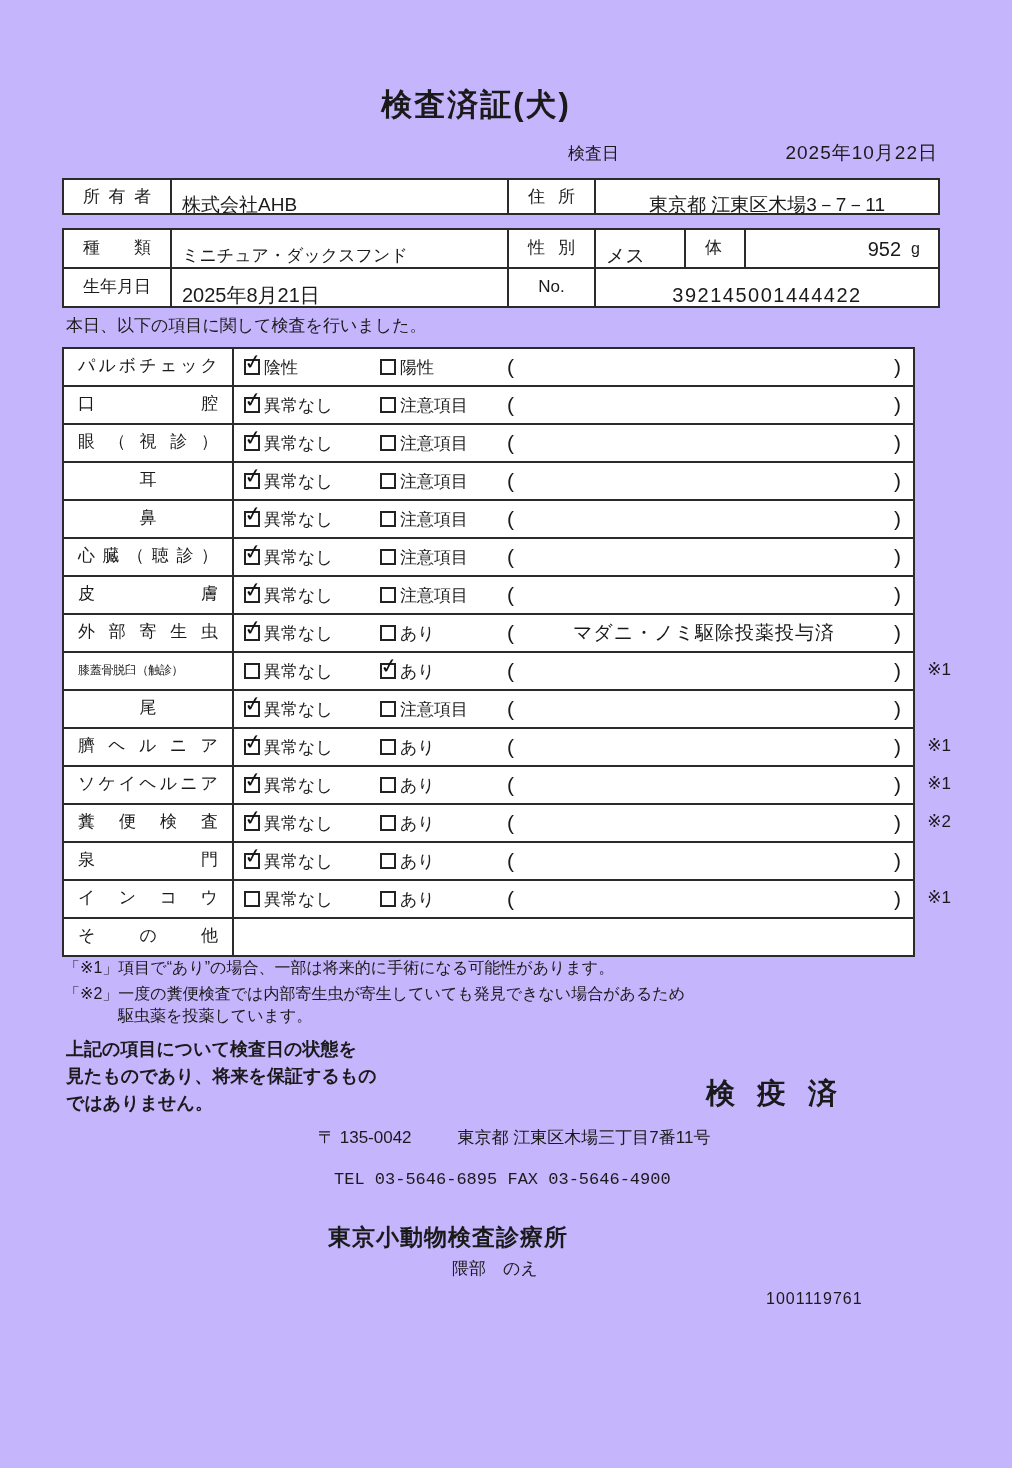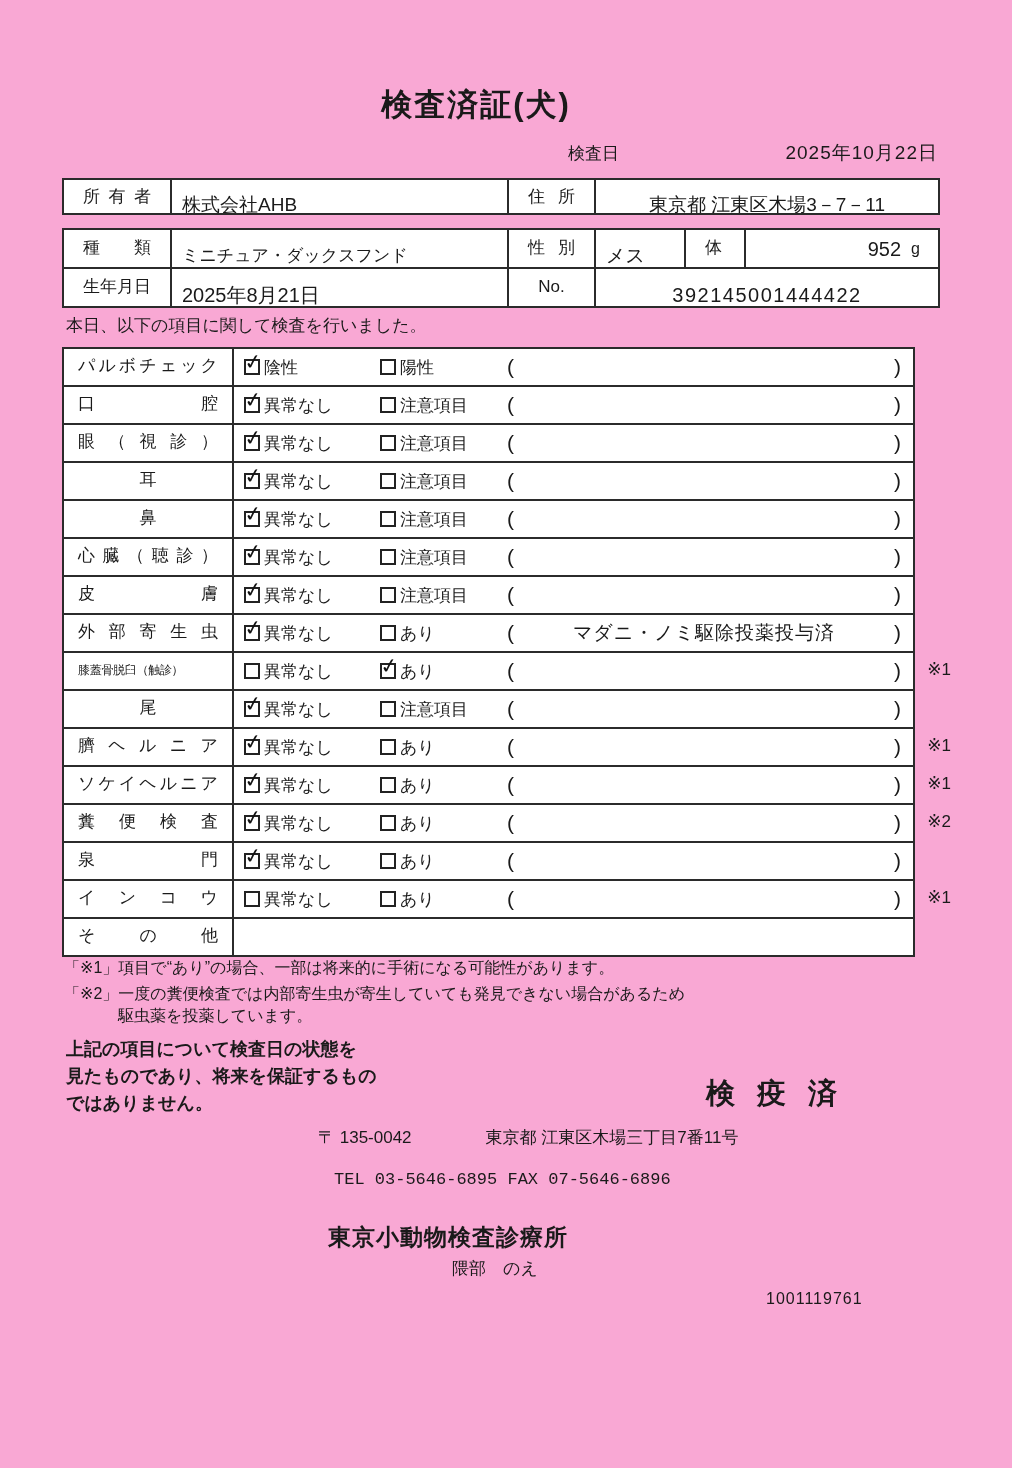--- a/index.html
+++ b/index.html
@@ -1,20 +1,20 @@
 <!DOCTYPE html>
 <html><head>
 <meta charset="utf-8">
 <style>
   html,body{margin:0;padding:0;background:#e8e8e8;}
   .page{
     position:relative;
     width:1012px;height:1468px;
     margin:0 auto;
-    background:#f9a8d4;
+    background:#c4b5fd;
     font-family:"Liberation Sans","DejaVu Sans",sans-serif;
     color:#1a1a1a;
     overflow:hidden;
   }
   .title{
     position:absolute;top:84px;left:0;right:60px;
     text-align:center;
     font-size:31px;font-weight:600;letter-spacing:2px;
   }
   .insp-row{position:absolute;top:140px;left:62px;width:878px;height:26px;}
@@ -74,21 +74,21 @@
 
   .footnote{position:absolute;font-size:16px;white-space:nowrap;}
   .fn1{left:64px;top:958px;}
   .fn2{left:64px;top:984px;}
   .fn3{left:118px;top:1006px;}
 
   .disclaimer{position:absolute;left:66px;top:1036px;font-size:18px;font-weight:600;line-height:27px;}
 
   .stamp{position:absolute;left:706px;top:1074px;font-size:29px;font-weight:600;letter-spacing:7px;}
 
-  .addr-line{position:absolute;left:318px;top:1126px;font-size:17px;display:flex;gap:74px;white-space:nowrap;}
+  .addr-line{position:absolute;left:318px;top:1126px;font-size:17px;display:flex;gap:46px;white-space:nowrap;}
   .tel-line{position:absolute;left:334px;top:1170px;font-size:17px;font-family:"Liberation Mono","DejaVu Sans Mono",monospace;white-space:nowrap;}
   .clinic{position:absolute;left:328px;top:1222px;font-size:23px;font-weight:600;letter-spacing:1px;}
   .person{position:absolute;left:452px;top:1257px;font-size:17px;}
   .serial{position:absolute;left:766px;top:1290px;font-size:16px;letter-spacing:1px;}
 </style>
 </head>
 <body>
 
 <div class="page">
 
@@ -420,19 +420,19 @@
     <div>ではありません。</div>
   </div>
 
   <div class="stamp">検 疫 済</div>
 
   <div class="addr-line">
     <span>〒 135-0042</span>
     <span>東京都 江東区木場三丁目7番11号</span>
   </div>
 
-  <div class="tel-line">TEL 03-5646-6895  FAX 07-5646-6896</div>
+  <div class="tel-line">TEL 03-5646-6895  FAX 03-5646-4900</div>
 
   <div class="clinic">東京小動物検査診療所</div>
   <div class="person">隈部　のえ</div>
   <div class="serial">1001119761</div>
 
 </div>
 
 </body></html>

